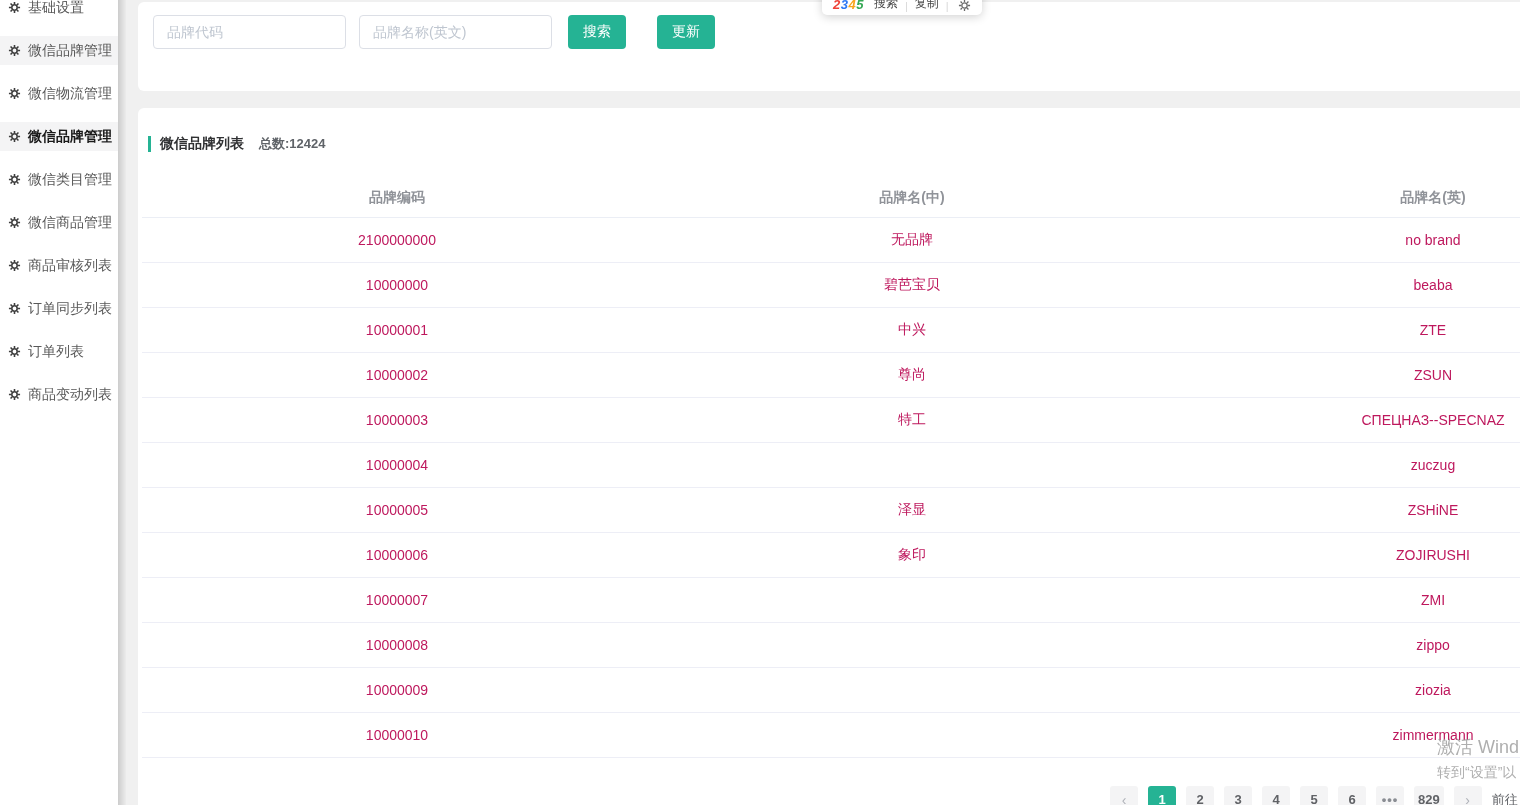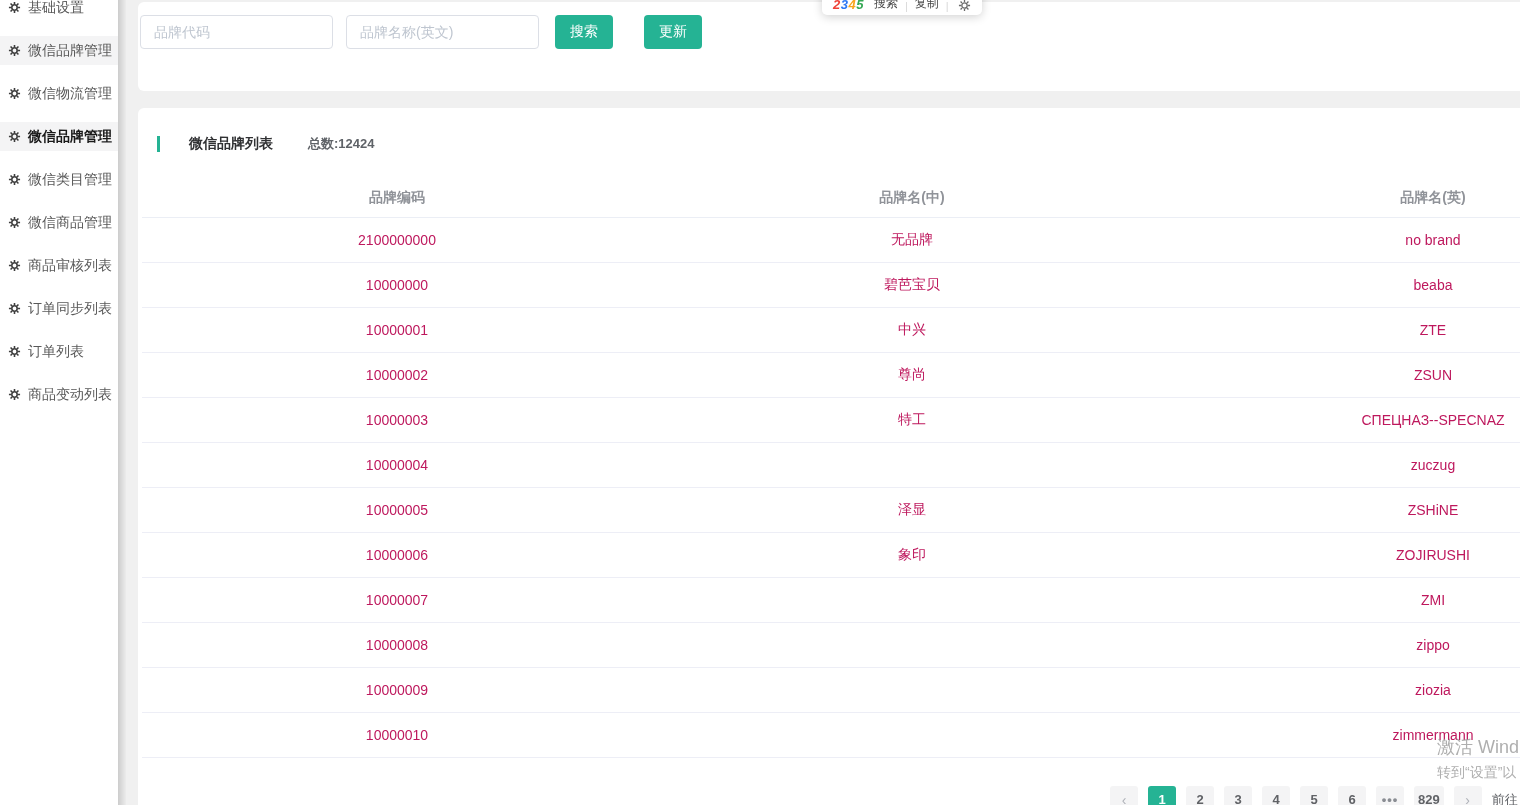--- a/index.html
+++ b/index.html
@@ -23,38 +23,38 @@
   .gear{ flex:0 0 auto; }
 
   .scroll-strip{
     position:absolute; left:118px; top:0; width:8px; height:805px; z-index:5;
     background:linear-gradient(to right,#cccccc,#ececec);
   }
 
   
   .card{ position:absolute; background:#fff; border-radius:6px; }
   .card-search{ left:138px; top:2px; width:1460px; height:89px; }
-  .search-row{ position:absolute; left:2px; top:13px; display:flex; align-items:flex-start; }
+  .search-row{ position:absolute; left:15px; top:13px; display:flex; align-items:flex-start; }
   .inp{
     width:193px; height:34px; border:1px solid #dcdfe6; border-radius:4px;
     padding:0 13px; font-size:14px; color:#606266; outline:none; margin-right:13px;
     font-family:"Liberation Sans", sans-serif;
   }
   .inp::placeholder{ color:#bfc6d0; }
   .btn{
     height:34px; padding:0 15px; border:none; border-radius:4px;
     background:#25b394; color:#fff; font-size:14px; cursor:pointer;
     font-family:"Liberation Sans", sans-serif;
   }
   .btn-search{ margin-left:3px; }
   .btn-update{ margin-left:31px; }
 
   
   .card-table{ left:138px; top:108px; width:1460px; height:720px; }
-  .tbl-title{ position:absolute; left:19px; top:27px; display:flex; align-items:center;gap:20px; }
+  .tbl-title{ position:absolute; left:10px; top:27px; display:flex; align-items:center; }
   .accent-bar{ width:3px; height:16px; background:#25b394; margin-right:9px; }
   .title-text{ font-size:14px; font-weight:bold; color:#303133; }
   .total-text{ font-size:13px; font-weight:bold; color:#5f6368; margin-left:15px; }
 
   table.grid{ position:absolute; left:4px; top:72px; width:1552px; border-collapse:collapse; table-layout:fixed; }
   table.grid col:nth-child(1){ width:510px; }
   table.grid col:nth-child(2){ width:520px; }
   table.grid col:nth-child(3){ width:522px; }
   table.grid th{
     height:37px; font-size:14px; font-weight:bold; color:#909399;

